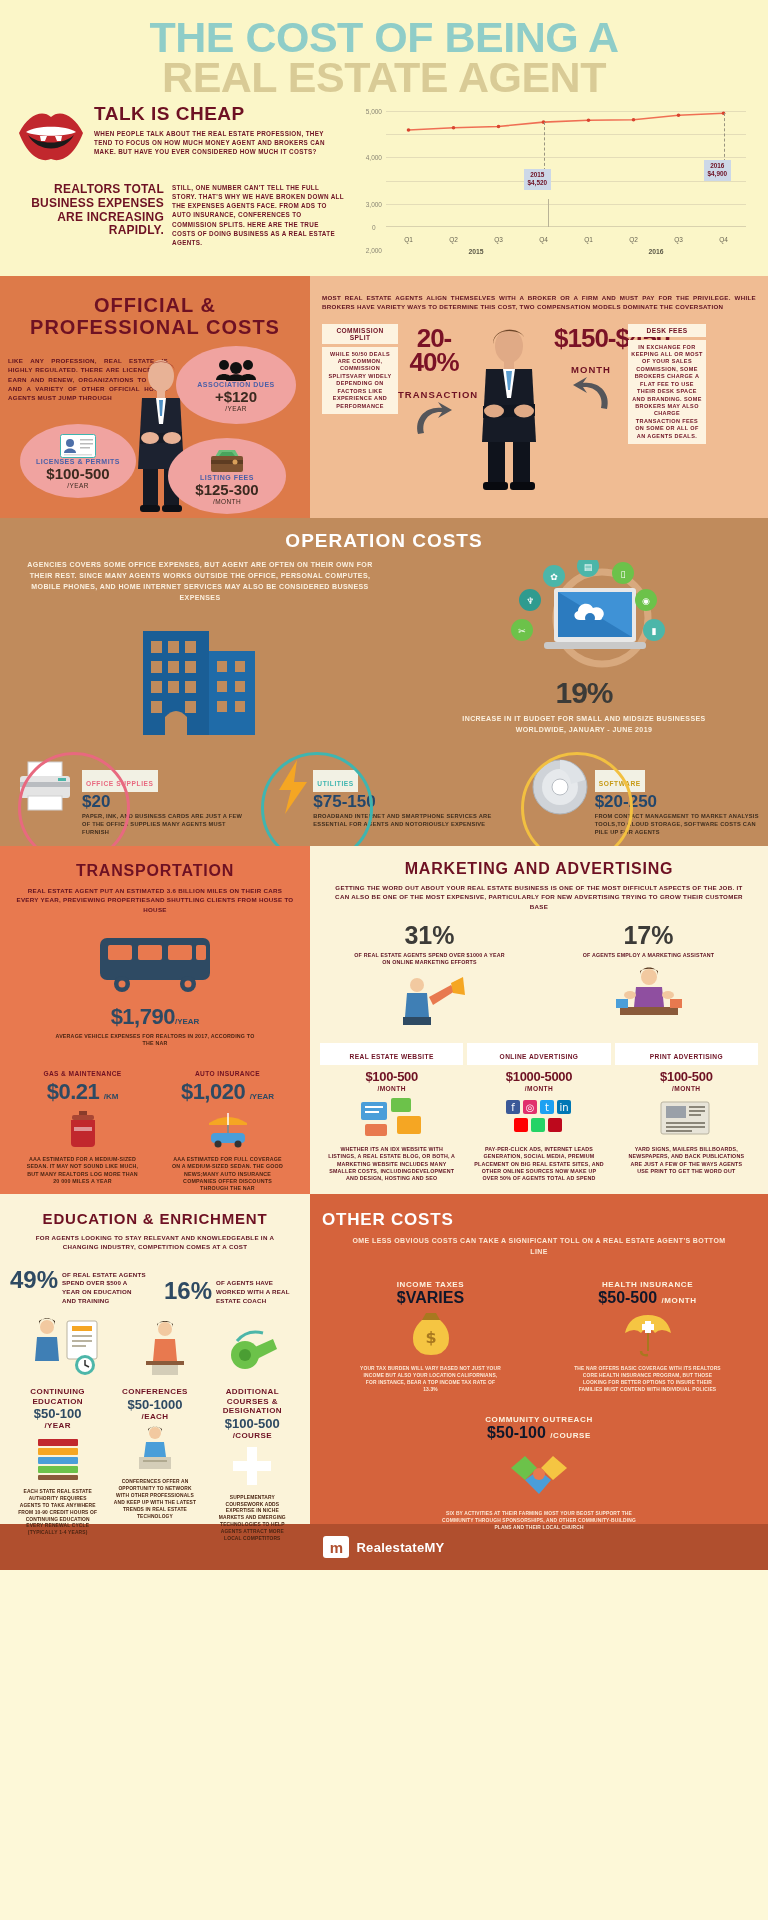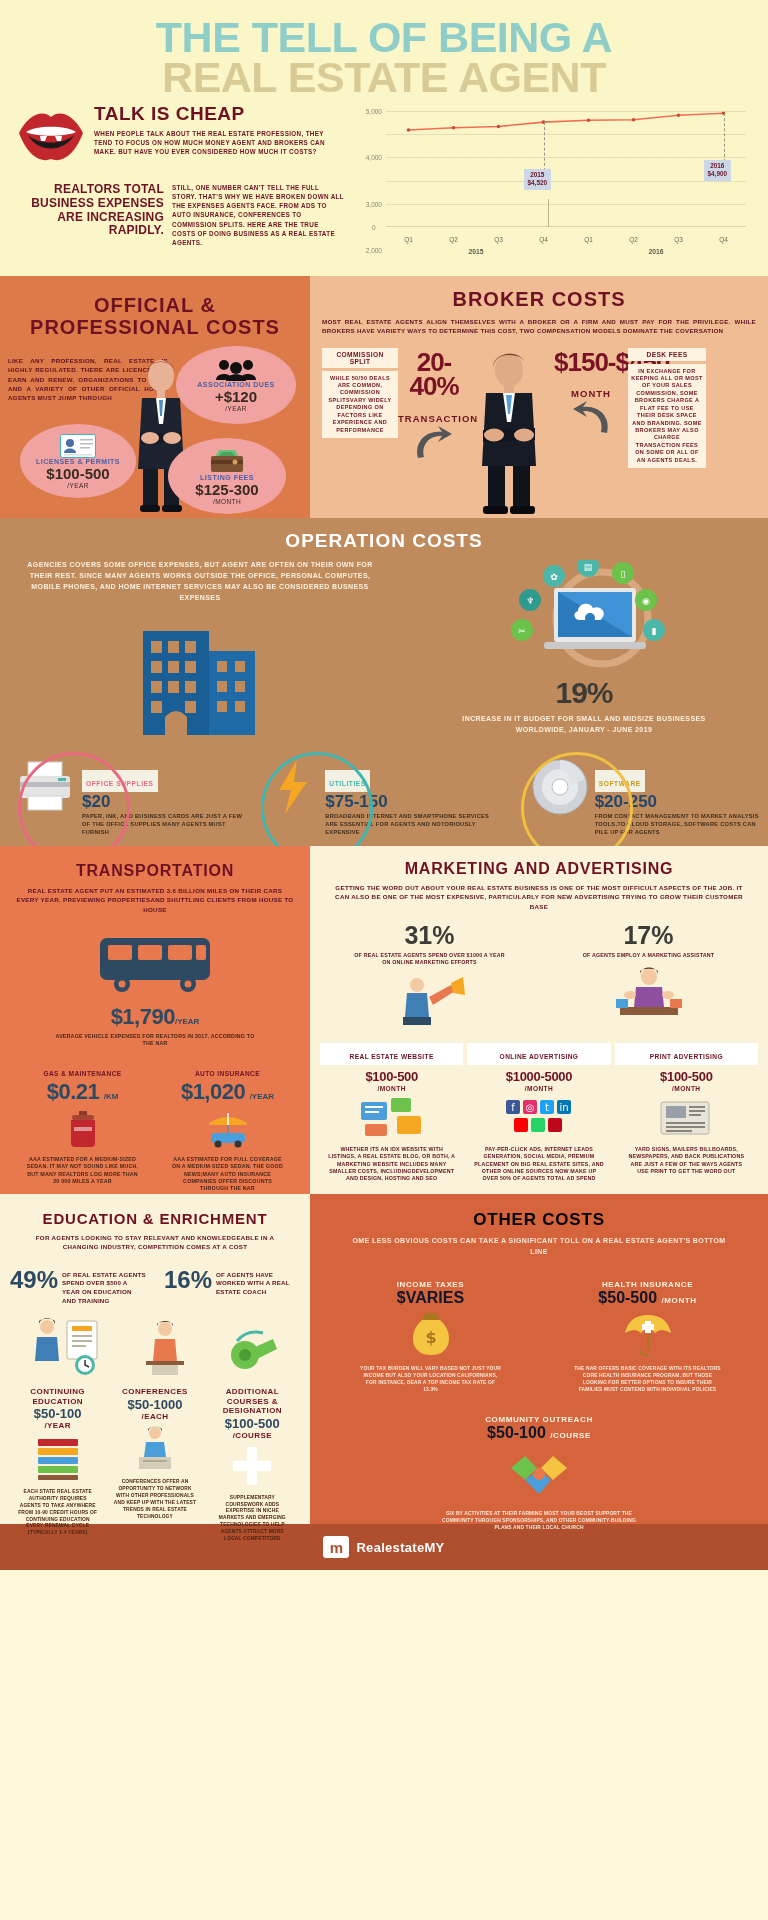--- a/index.html
+++ b/index.html
@@ -107,21 +107,21 @@
   .mk-lbl { font-size:6.6px; font-weight:bold; color:#6e1123; letter-spacing:0.4px; }
   .mk-val { font-size:13px; font-weight:bold; color:#6e1123; letter-spacing:-0.3px;}
   .mk-note { font-size:5.3px; color:#5e1020; line-height:1.4; letter-spacing:0.2px; text-transform:uppercase; font-weight:bold;}
   .t-note { font-size:5.3px; color:#4a2412; line-height:1.4; letter-spacing:0.2px; text-transform:uppercase; font-weight:bold;}
 
   
   .sec5 { display:flex; height:330px; }
   .edu { width:310px; background:#fbf3d9; position:relative; padding:10px 10px; }
   .oth { width:458px; background:#d5633c; position:relative; padding:10px 12px; }
   .h5 { font-size:15px; font-weight:bold; color:#6e1123; text-align:center; letter-spacing:0.8px; }
-  .h5w { font-size:17px; font-weight:bold; color:#000000; text-align:center; letter-spacing:0.8px; }
+  .h5w { font-size:17px; font-weight:bold; color:#ffffff; letter-spacing:0.8px; }
   .ebig { font-size:24px; font-weight:bold; color:#2e4a63; }
   .elbl { font-size:6.2px; font-weight:bold; color:#5e1020; line-height:1.4; text-transform:uppercase; letter-spacing:0.2px;}
   .ecard-t { font-size:8px; font-weight:bold; color:#6e1123; letter-spacing:0.4px; line-height:1.2;}
   .ecard-v { font-size:13px; font-weight:bold; color:#2e4a63; }
   .ecard-n { font-size:4.9px; color:#4a2412; line-height:1.4; text-transform:uppercase; font-weight:bold; letter-spacing:0.15px;}
   .o-lbl { font-size:8px; font-weight:bold; color:#fdf3e0; letter-spacing:0.6px; }
   .o-val { font-size:16px; font-weight:bold; color:#0f172a; }
   .o-note { font-size:4.9px; color:#fde8d5; line-height:1.45; text-transform:uppercase; font-weight:bold; letter-spacing:0.15px;}
 
   
@@ -129,21 +129,21 @@
   .logo-m { width:26px; height:22px; background:#fff; border-radius:3px; display:flex; align-items:center; justify-content:center; color:#b04f2e; font-weight:bold; font-size:15px;}
   .brand { color:#fff; font-size:13px; font-weight:bold; letter-spacing:0.3px;}
 </style>
 </head>
 <body>
 
 <div class="page">
 
   <div class="hero">
     <div class="hero-title">
-      <span class="l1">THE TELL OF BEING A</span>
+      <span class="l1">THE COST OF BEING A</span>
       <span class="l2">REAL ESTATE AGENT</span>
     </div>
     <div class="hero-body">
       <div class="hero-left">
         <div class="talk-row">
           <div class="lips">
             <svg viewBox="0 0 74 58" width="74" height="58">
               <path d="M5 26 C14 8 28 2 37 10 C46 2 60 8 69 26 C60 50 46 56 37 52 C28 56 14 50 5 26 Z" fill="#c1272d"></path>
               <path d="M12 25 C22 18 52 18 62 25 C52 30 22 30 12 25 Z" fill="#fff"></path>
               <path d="M14 28 C24 38 50 38 60 28 C50 46 24 46 14 28 Z" fill="#1a1a1a"></path>
@@ -283,21 +283,20 @@
           <rect x="2" y="12" width="32" height="4" fill="#5e3c22"></rect>
           <circle cx="26" cy="14" r="2.5" fill="#d9a05b"></circle>
         </svg>
         <div class="bub-lbl">LISTING FEES</div>
         <div class="bub-val">$125-300</div>
         <div class="bub-unit">/MONTH</div>
       </div>
     </div>
 
     <div class="brk">
-      <div class="h2d" style="margin-top:2px">BROKER COSTS</div>
       <div class="tiny-d" style="margin-top:7px;">MOST REAL ESTATE AGENTS ALIGN THEMSELVES WITH A BROKER OR A FIRM AND MUST PAY FOR THE PRIVILEGE. WHILE BROKERS HAVE VARIETY WAYS TO DETERMINE THIS COST, TWO COMPENSATION MODELS DOMINATE THE COVERSATION</div>
 
       <div style="display:flex; margin-top:12px; align-items:flex-start;">
         <div style="width:76px;">
           <div class="pill">COMMISSION SPLIT</div>
           <div class="pill" style="margin-top:3px; font-size:5.5px; line-height:1.35; padding:4px 3px;">WHILE 50/50 DEALS ARE COMMON, COMMISSION SPLITSVARY WIDELY DEPENDING ON FACTORS LIKE EXPERIENCE AND PERFORMANCE</div>
         </div>
         <div style="width:72px; text-align:center; padding-top:2px;">
           <div class="bignum">20-40%</div>
           <div class="midlbl" style="margin-top:14px;">TRANSACTION</div>
@@ -425,21 +424,21 @@
             <div style="background:#f2f1e4; padding:2px 4px; display:inline-block;">
               <span class="op-lbl" style="color:#e8697f;">OFFICE SUPPLIES</span>
             </div>
             <div class="op-val" style="color:#24476b;">$20</div>
             <div class="op-note">PAPER, INK, AND BUSINESS CARDS ARE JUST A FEW OF THE OFFICE SUPPLIES MANY AGENTS MUST FURNISH</div>
           </div>
         </div>
       </div>
       <div style="flex:1; position:relative; padding:0 8px;">
         <div style="position:absolute; left:16px; top:-6px; width:112px; height:112px; border:3px solid #3fb5b0; border-radius:50%;"></div>
-        <div style="display:flex; gap:12px; padding-left:20px;">
+        <div style="display:flex; gap:0; padding-left:20px;">
           <div>
             <svg width="40" height="58" viewBox="0 0 40 58">
               <path d="M24 2 L6 32 L18 32 L12 56 L34 24 L21 24 Z" fill="#f5a623"></path>
             </svg>
           </div>
           <div style="flex:1; margin-top:12px;">
             <div style="background:#f2f1e4; padding:2px 4px; display:inline-block;">
               <span class="op-lbl" style="color:#3fb5b0;">UTILITIES</span>
             </div>
             <div class="op-val">$75-150</div>
@@ -640,21 +639,21 @@
   <div class="sec5">
     <div class="edu">
       <div class="h5" style="margin-top:6px;">EDUCATION &amp; ENRICHMENT</div>
       <div class="tiny-d" style="text-align:center; margin-top:6px; padding:0 8px;">FOR AGENTS LOOKING TO STAY RELEVANT AND KNOWLEDGEABLE IN A CHANGING INDUSTRY, COMPETITION COMES AT A COST</div>
 
       <div style="display:flex; margin-top:14px; gap:18px;">
         <div style="flex:1; display:flex; gap:4px; align-items:flex-start;">
           <div class="ebig">49%</div>
           <div class="elbl" style="padding-top:5px;">OF REAL ESTATE AGENTS SPEND OVER $500 A YEAR ON EDUCATION AND TRAINING</div>
         </div>
-        <div style="flex:1; display:flex; gap:4px; align-items:flex-start;">
+        <div style="flex:1; display:flex; gap:4px; align-items:flex-end;">
           <div class="ebig">16%</div>
           <div class="elbl" style="padding-top:5px;">OF AGENTS HAVE WORKED WITH A REAL ESTATE COACH</div>
         </div>
       </div>
 
       <div style="display:flex; margin-top:10px; align-items:flex-end; justify-content:space-around;">
         <div>
           <svg width="74" height="62" viewBox="0 0 74 62">
             <rect x="38" y="6" width="30" height="38" rx="2" fill="#fff" stroke="#b9b3a0"></rect>
             <rect x="43" y="11" width="20" height="5" fill="#f5a623"></rect>

